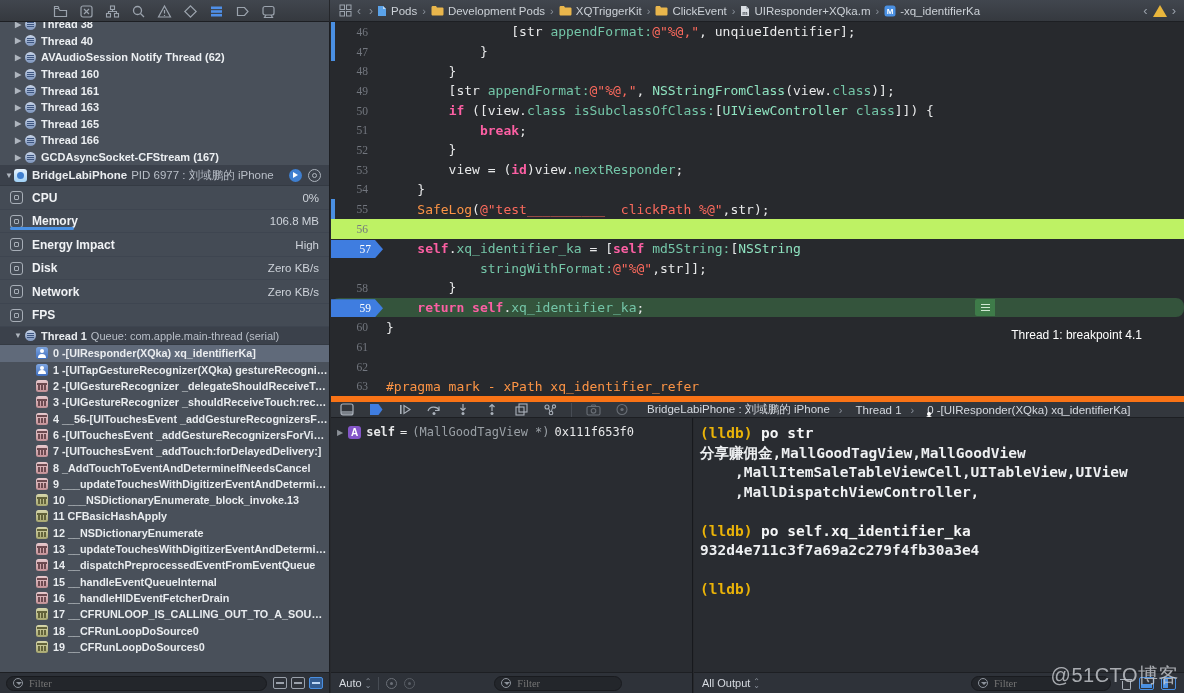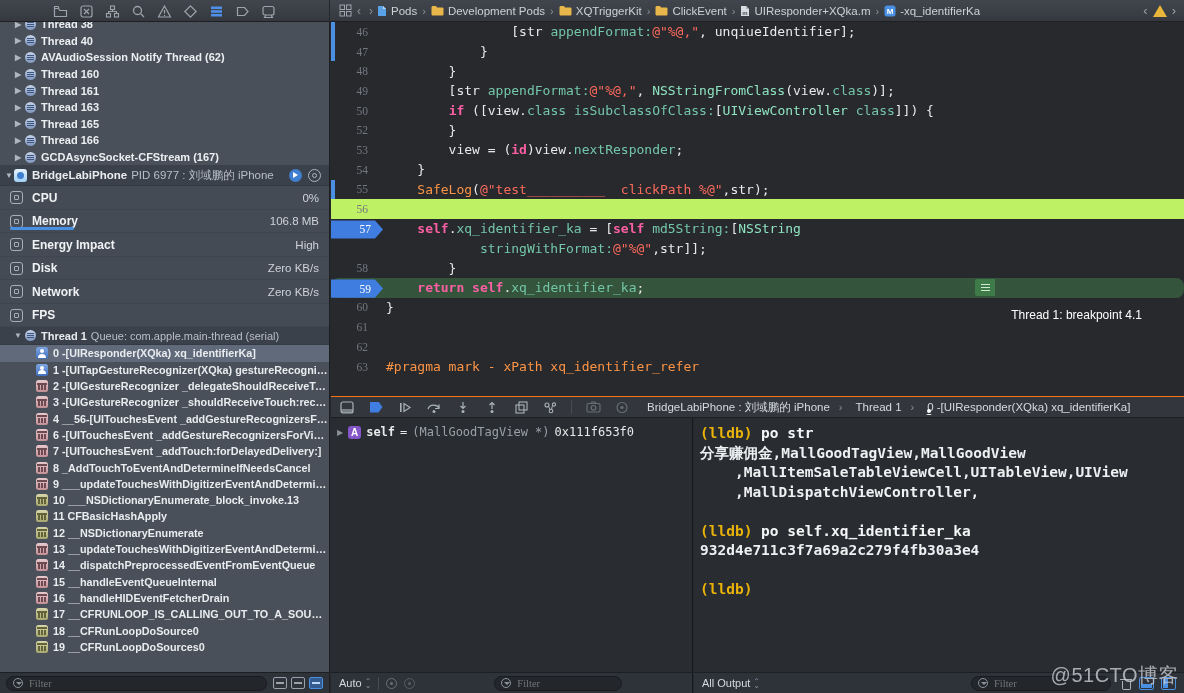--- a/index.html
+++ b/index.html
@@ -82,21 +82,21 @@
     padding-right:12px;color:#fff;font-size:11.5px;}
   .code-text{padding-left:9px;}
   .t-p{color:#e8e9ea;} .t-k{color:#fc5fa3;font-weight:bold;} .t-s{color:#fc6a5d;}
   .t-m{color:#74c6a8;} .t-cl{color:#8fe3c0;} .t-o{color:#fd9445;}
   .exec-badge{position:absolute;right:26px;top:1px;height:17.5px;display:flex;align-items:stretch;font-family:"Liberation Sans",sans-serif;}
   .eb-ic{width:20px;background:#3e7b49;display:flex;align-items:center;justify-content:center;border-radius:2px 0 0 2px;}
   .eb-ic:before{content:"";width:9px;height:1.5px;background:#cfe8d2;box-shadow:0 3px 0 #cfe8d2,0 -3px 0 #cfe8d2;}
   .eb-label{background:#55a063;color:#fff;font-size:12px;display:flex;align-items:center;padding:0 16px;border-radius:0 2px 2px 0;margin-top:36px;}
   
   .debugbar{position:absolute;left:331px;top:396px;width:853px;height:22px;background:#33373d;
-    border-top:1px solid #f97316;border-bottom:1px solid #1d1f23;display:flex;align-items:center;padding:0 8px;gap:13px;color:#aab1ba;}
+    border-top:6px solid #f97316;border-bottom:1px solid #1d1f23;display:flex;align-items:center;padding:0 8px;gap:13px;color:#aab1ba;}
   .db-ic{width:16px;height:14px;display:flex;align-items:center;justify-content:center;flex:none;}
   .db-sep{width:1px;height:14px;background:#474c54;}
   .db-crumbs{display:flex;align-items:center;gap:4px;font-size:11.5px;color:#d6dae0;white-space:nowrap;overflow:hidden;}
   .bp-tag{width:13px;height:11px;background:#3f7de0;clip-path:polygon(0 0,9px 0,13px 50%,9px 100%,0 100%);}
   .mini-thread{width:11px;height:11px;border-radius:50%;background:linear-gradient(#c7d4e8,#7d94bb);}
   .mini-person{width:12px;height:12px;border-radius:2.5px;background:linear-gradient(#7fa6e0,#3f6fc0);position:relative;}
   .mini-person:before{content:"";position:absolute;left:4px;top:2px;width:4px;height:4px;border-radius:50%;background:#fff;}
   .mini-person:after{content:"";position:absolute;left:2px;top:6.5px;width:8px;height:4px;border-radius:4px 4px 0 0;background:#fff;}
   .mini-app{width:13px;height:13px;border-radius:3px;background:linear-gradient(#e8f4ff,#9fd0f5);position:relative;}
   .mini-app:before{content:"";position:absolute;inset:3px;border-radius:50%;background:#3f7fd0;}
@@ -465,20 +465,21 @@
     </span>
   </div>
 
   <div class="editor">
     <div id="code-lines">
         <div class="code-row"><span class="gutter"><span class="changebar"></span>46</span><span class="code-text"><span class="t-p">                [str </span><span class="t-m">appendFormat:</span><span class="t-s">@"%@,"</span><span class="t-p">, unqiueIdentifier];</span></span></div>
         <div class="code-row"><span class="gutter"><span class="changebar"></span>47</span><span class="code-text"><span class="t-p">            }</span></span></div>
         <div class="code-row"><span class="gutter">48</span><span class="code-text"><span class="t-p">        }</span></span></div>
         <div class="code-row"><span class="gutter">49</span><span class="code-text"><span class="t-p">        [str </span><span class="t-m">appendFormat:</span><span class="t-s">@"%@,"</span><span class="t-p">, </span><span class="t-cl">NSStringFromClass</span><span class="t-p">(view.</span><span class="t-m">class</span><span class="t-p">)];</span></span></div>
         <div class="code-row"><span class="gutter">50</span><span class="code-text"><span class="t-p">        </span><span class="t-k">if</span><span class="t-p"> ([view.</span><span class="t-m">class</span><span class="t-p"> </span><span class="t-m">isSubclassOfClass:</span><span class="t-p">[</span><span class="t-cl">UIViewController</span><span class="t-p"> </span><span class="t-m">class</span><span class="t-p">]]) {</span></span></div>
+        <div class="code-row"><span class="gutter">51</span><span class="code-text"><span class="t-p">            </span><span class="t-k">break</span><span class="t-p">;</span></span></div>
         <div class="code-row"><span class="gutter">52</span><span class="code-text"><span class="t-p">        }</span></span></div>
         <div class="code-row"><span class="gutter">53</span><span class="code-text"><span class="t-p">        view = (</span><span class="t-k">id</span><span class="t-p">)view.</span><span class="t-m">nextResponder</span><span class="t-p">;</span></span></div>
         <div class="code-row"><span class="gutter">54</span><span class="code-text"><span class="t-p">    }</span></span></div>
         <div class="code-row"><span class="gutter"><span class="changebar"></span>55</span><span class="code-text"><span class="t-p">    </span><span class="t-o">SafeLog</span><span class="t-p">(</span><span class="t-s">@"test__________  clickPath %@"</span><span class="t-p">,str);</span></span></div>
         <div class="code-row cur"><span class="gutter">56</span><span class="code-text"></span></div>
         <div class="code-row"><span class="gutter"><span class="bp">57</span></span><span class="code-text"><span class="t-p">    </span><span class="t-k">self</span><span class="t-p">.</span><span class="t-m">xq_identifier_ka</span><span class="t-p"> = [</span><span class="t-k">self</span><span class="t-p"> </span><span class="t-m">md5String:</span><span class="t-p">[</span><span class="t-cl">NSString</span><span class="t-p"></span></span></div>
         <div class="code-row"><span class="gutter"></span><span class="code-text"><span class="t-p">            </span><span class="t-m">stringWithFormat:</span><span class="t-s">@"%@"</span><span class="t-p">,str]];</span></span></div>
         <div class="code-row"><span class="gutter">58</span><span class="code-text"><span class="t-p">        }</span></span></div>
         <div class="code-row exec"><span class="gutter"><span class="bp">59</span></span><span class="code-text"><span class="t-p">    </span><span class="t-k">return</span><span class="t-p"> </span><span class="t-k">self</span><span class="t-p">.</span><span class="t-m">xq_identifier_ka</span><span class="t-p">;</span></span><span class="exec-badge"><span class="eb-ic"></span><span class="eb-label">Thread 1: breakpoint 4.1</span></span></div>
         <div class="code-row"><span class="gutter">60</span><span class="code-text"><span class="t-p">}</span></span></div>

